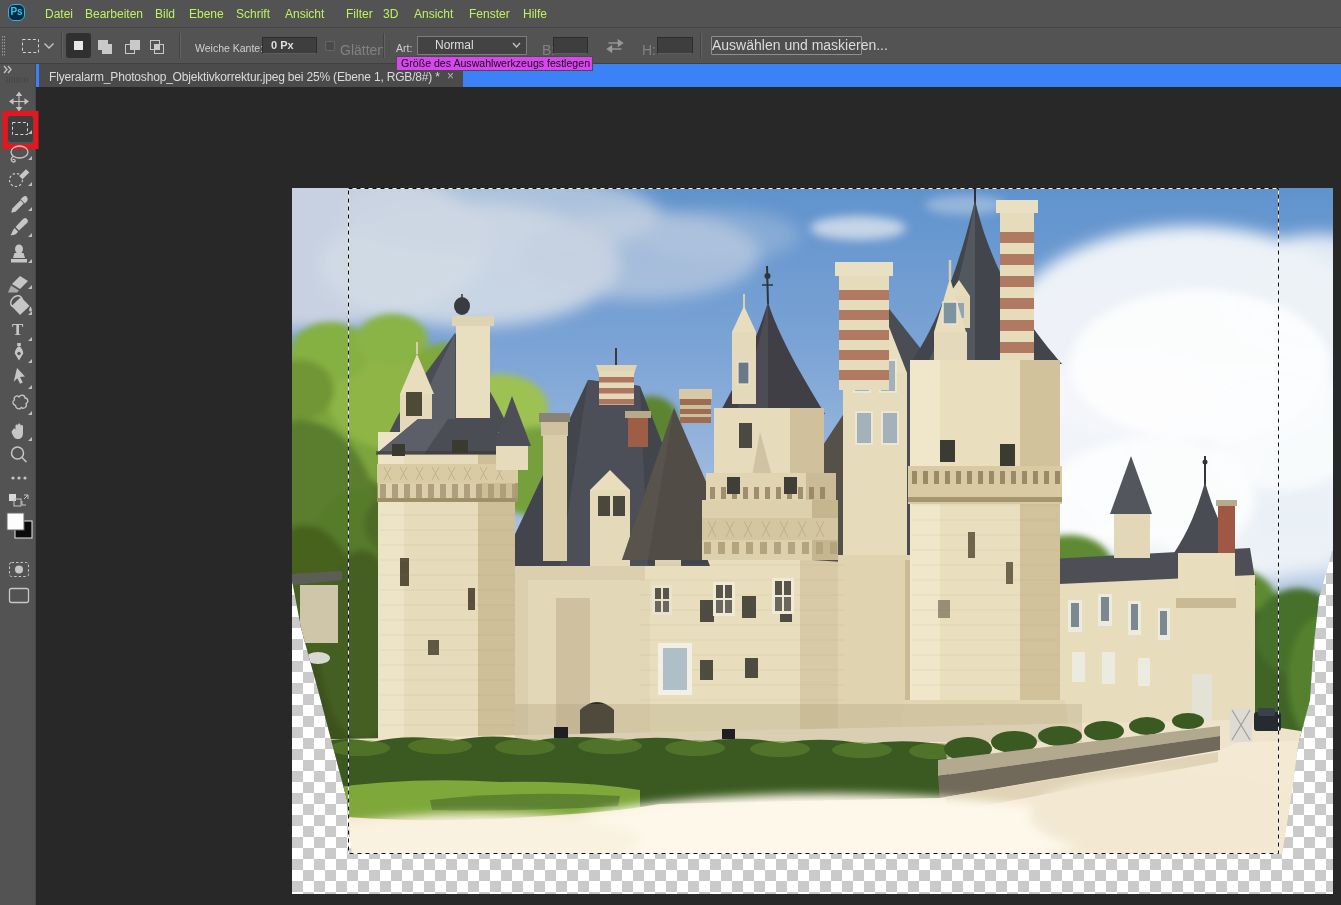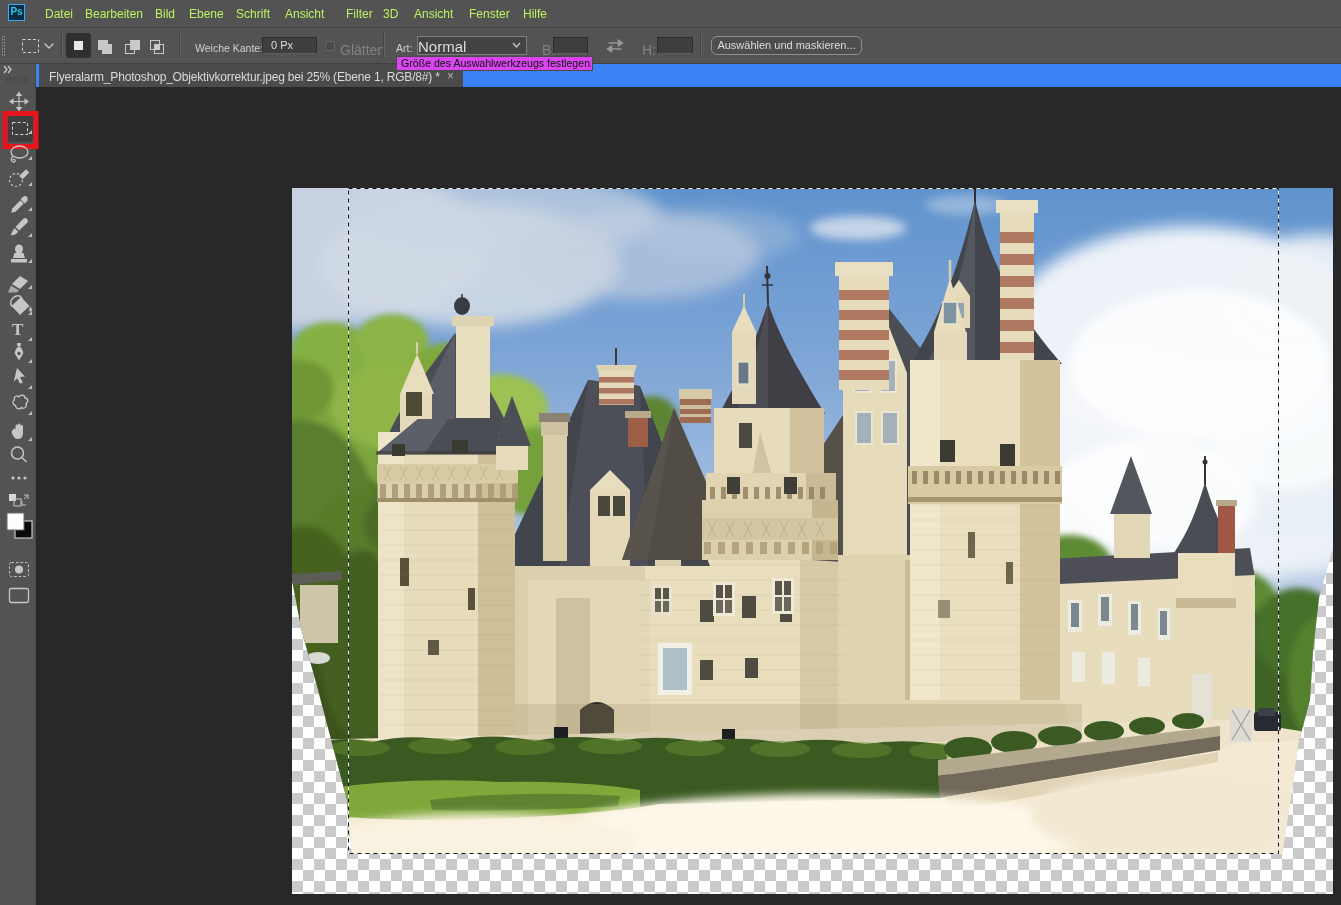--- a/index.html
+++ b/index.html
@@ -4,21 +4,21 @@
 <style>
   html,body{margin:0;padding:0;}
   body{width:1341px;height:905px;overflow:hidden;position:relative;
        background:#535353;font-family:"Liberation Sans",sans-serif;
        -webkit-font-smoothing:antialiased;}
   .abs{position:absolute;}
   
   #menubar{left:0;top:0;width:1341px;height:27px;background:#535353;border-bottom:1px solid #464646;}
   #menubar span.mi{position:absolute;top:7px;font-size:12px;color:#bef264;}
   #pslogo{position:absolute;left:8px;top:4px;width:17px;height:17px;background:#0d2b3f;
-          border:1.5px solid #2bb1ff;border-radius:0;box-sizing:border-box;
+          border:1.5px solid #2bb1ff;border-radius:6px;box-sizing:border-box;
           color:#31c5f0;font-size:10px;font-weight:bold;text-align:center;line-height:14px;}
   
   #optbar{left:0;top:28px;width:1341px;height:36px;background:#535353;border-bottom:1px solid #404040;box-sizing:border-box;}
   .sep{position:absolute;top:5px;width:1px;height:25px;background:#434343;border-right:1px solid #626262;}
   .olab{position:absolute;top:14px;font-size:10.5px;color:#cfcfcf;white-space:nowrap;}
   .dlab{position:absolute;top:14px;font-size:14px;color:#828282;white-space:nowrap;}
   .oinput{position:absolute;top:9px;height:15px;background:#3e3e3e;border:1px solid #2d2d2d;border-bottom-color:#5d5d5d;}
   
   #tabbar{left:36px;top:64px;width:1305px;height:23px;background:#3b82f6;}
   #tab{position:absolute;left:3px;top:0;width:424px;height:23px;background:#4b4b4b;}
@@ -523,47 +523,47 @@
     </g>
     <g>
       <rect x="84.5" y="7.5" width="9" height="9" fill="none" stroke="#c9c9c9"></rect>
       <rect x="88.5" y="11.5" width="9" height="9" fill="none" stroke="#c9c9c9"></rect>
       <rect x="89" y="12" width="4" height="4" fill="#c9c9c9"></rect>
     </g>
   </svg>
   <div class="sep" style="left:179px"></div>
   <span class="olab" style="left:195px">Weiche Kante:</span>
   <div class="oinput" style="left:262px;width:53px;">
-      <span style="position:absolute;left:8px;top:1px;font-size:11px;color:#dedede;">0 Px</span>
+      <span style="position:absolute;left:8px;top:1px;font-size:11px;color:#dedede;font-weight:bold;">0 Px</span>
     </div>
   <div class="abs" style="left:325px;top:13px;width:8px;height:8px;border:1px solid #666666;background:#4a4a4a;border-radius:1px;"></div>
   <span class="dlab" style="left:340px">Glätten</span>
   <div class="sep" style="left:383px"></div>
   <span class="olab" style="left:396px">Art:</span>
   <div class="abs" style="left:417px;top:8px;width:108px;height:17px;background:#434343;border:1px solid #7d7d7d;">
-     <span style="position:absolute;left:0;top:1px;font-size:15px;color:#dedede;">Normal</span>
+     <span style="position:absolute;left:17px;top:1px;font-size:12px;color:#dedede;">Normal</span>
      <svg class="abs" style="right:3px;top:4px" width="12" height="9">
         <polyline points="2,2 5.5,6 9,2" stroke="#c4c4c4" fill="none" stroke-width="1.3"></polyline>
       </svg>
   </div>
   <span class="dlab" style="left:542px">B:</span>
   <div class="oinput" style="left:553px;width:33px;"></div>
   <svg class="abs" style="left:606px;top:11px" width="18" height="14">
     <g stroke="#989898" stroke-width="1.4" fill="#989898">
       <line x1="2.5" y1="4" x2="13" y2="4"></line>
         <path d="M12.5,1.2 L16.5,4 L12.5,6.8 Z"></path>
       <line x1="5" y1="10" x2="15.5" y2="10"></line>
         <path d="M5.5,7.2 L1.5,10 L5.5,12.8 Z"></path>
     </g>
   </svg>
   <span class="dlab" style="left:642px">H:</span>
   <div class="oinput" style="left:657px;width:34px;"></div>
   <div class="sep" style="left:700px"></div>
-  <div class="abs" style="left:711px;top:8px;width:149px;height:17px;background:#4e4e4e;border:1px solid #8f8f8f;border-radius:6px;
-       font-size:11px;color:#dcdcdc;text-align:center;line-height:17px;white-space:nowrap;">Auswählen und maskieren...</div>
+  <div class="abs" style="left:711px;top:8px;width:149px;height:17px;background:#4e4e4e;border:1px solid #8f8f8f;border-radius:1px;
+       font-size:14px;color:#dcdcdc;text-align:center;line-height:17px;white-space:nowrap;">Auswählen und maskieren...</div>
 </div>
 
 <div id="tabbar" class="abs">
   <div id="tab">
     <span class="t">Flyeralarm_Photoshop_Objektivkorrektur.jpeg bei 25% (Ebene 1, RGB/8#) *</span>
     <span class="x">×</span>
   </div>
 </div>
 
 <div id="tooltip" class="abs">Größe des Auswahlwerkzeugs festlegen</div>

